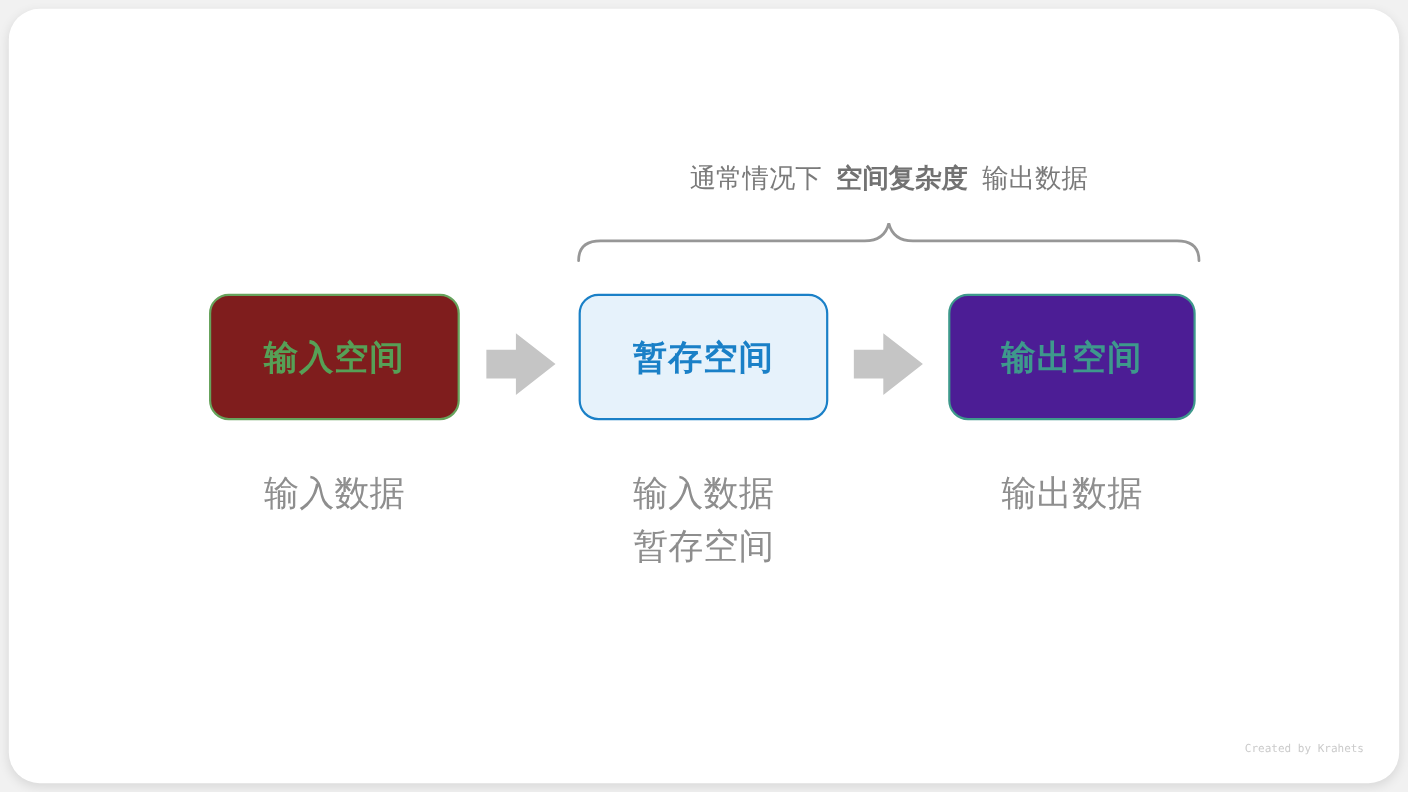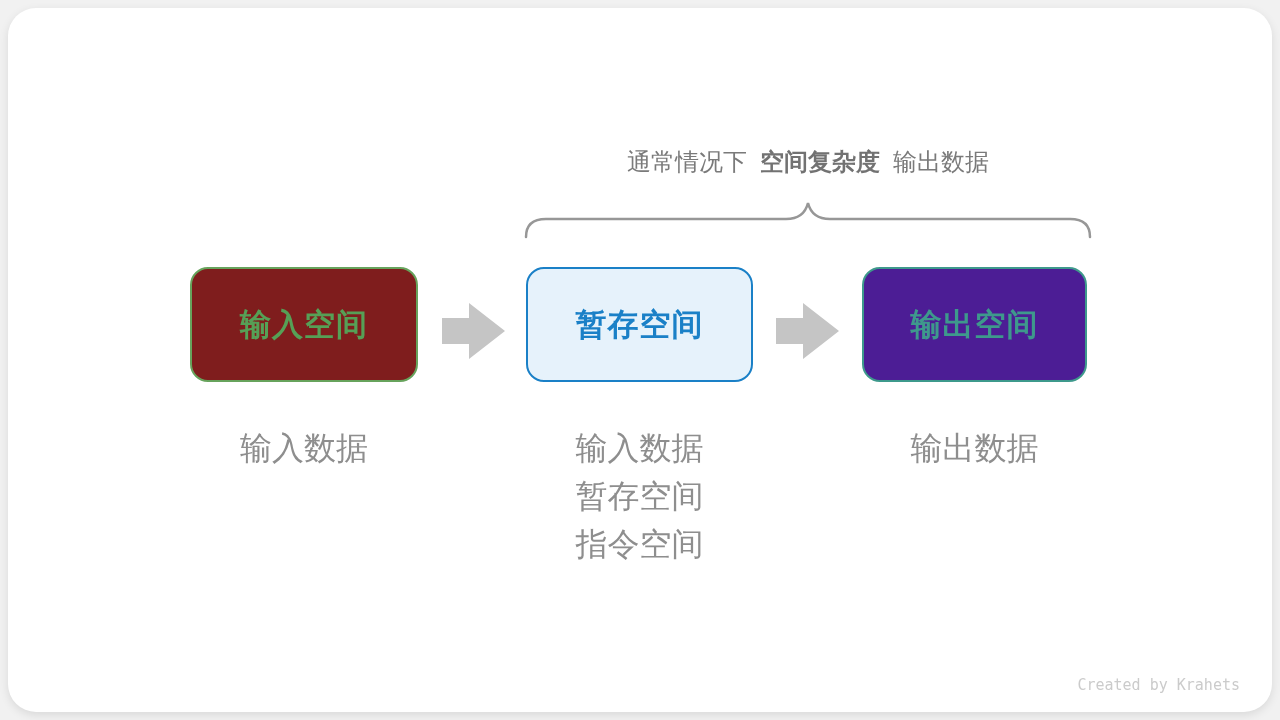--- a/index.html
+++ b/index.html
@@ -75,21 +75,21 @@
   }
   .caption-input  { left: 190px; width: 228px; }
   .caption-temp   { left: 526px; width: 227px; }
   .caption-output { left: 862px; width: 225px; }
   .credit {
     position: absolute;
     left: 1040px; top: 676px;
     width: 200px;
     text-align: right;
     font-family: "DejaVu Sans Mono", "Liberation Mono", monospace;
-    font-size: 15px;
+    font-size: 10px;
     color: var(--credit-text);
   }
 </style>
 </head>
 <body>
 
 <div id="canvas">
 
   <div class="card"></div>
 
@@ -123,21 +123,20 @@
     <span>输出空间</span>
   </div>
 
   <div class="caption caption-input">
     <div>输入数据</div>
   </div>
 
   <div class="caption caption-temp">
     <div>输入数据</div>
     <div>暂存空间</div>
-    <div>指令空间</div>
   </div>
 
   <div class="caption caption-output">
     <div>输出数据</div>
   </div>
 
   <div class="credit">Created by Krahets</div>
 
 </div>
 

